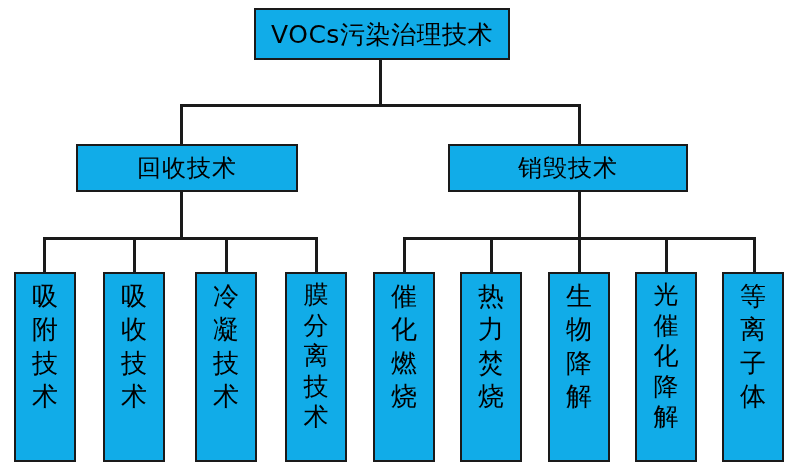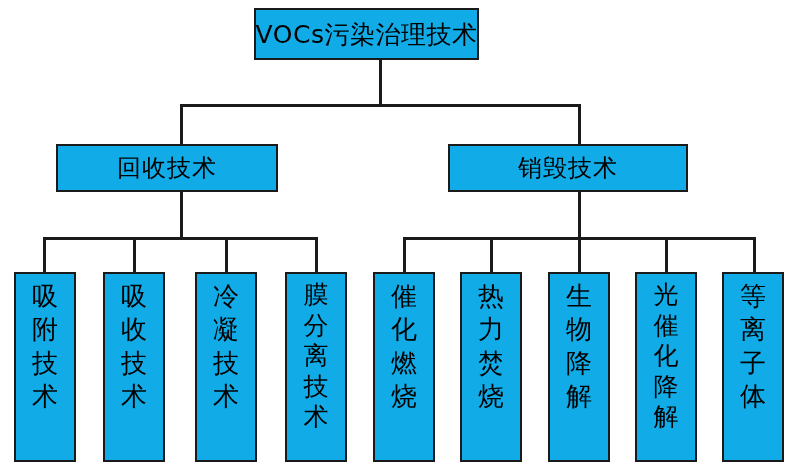--- a/index.html
+++ b/index.html
@@ -29,33 +29,33 @@
     align-items: center;
     justify-content: center;
     color: #000000;
     line-height: 1.0;
     white-space: nowrap;
   }
 
   .node-root {
     left: 254px;
     top: 8px;
-    width: 225px;
+    width: 256px;
     height: 52px;
     font-size: 25px;
     letter-spacing: 0.5px;
   }
 
   .node-l2 {
     top: 144px;
     height: 48px;
     font-size: 24px;
     letter-spacing: 1px;
   }
-  .node-l2.left  { left: 56px;  width: 222px; }
+  .node-l2.left  { left: 76px;  width: 222px; }
   .node-l2.right { left: 448px; width: 240px; }
 
   
   .node-leaf {
     top: 272px;
     width: 62px;
     height: 190px;
     align-items: flex-start;
     padding-top: 6px;
   }

